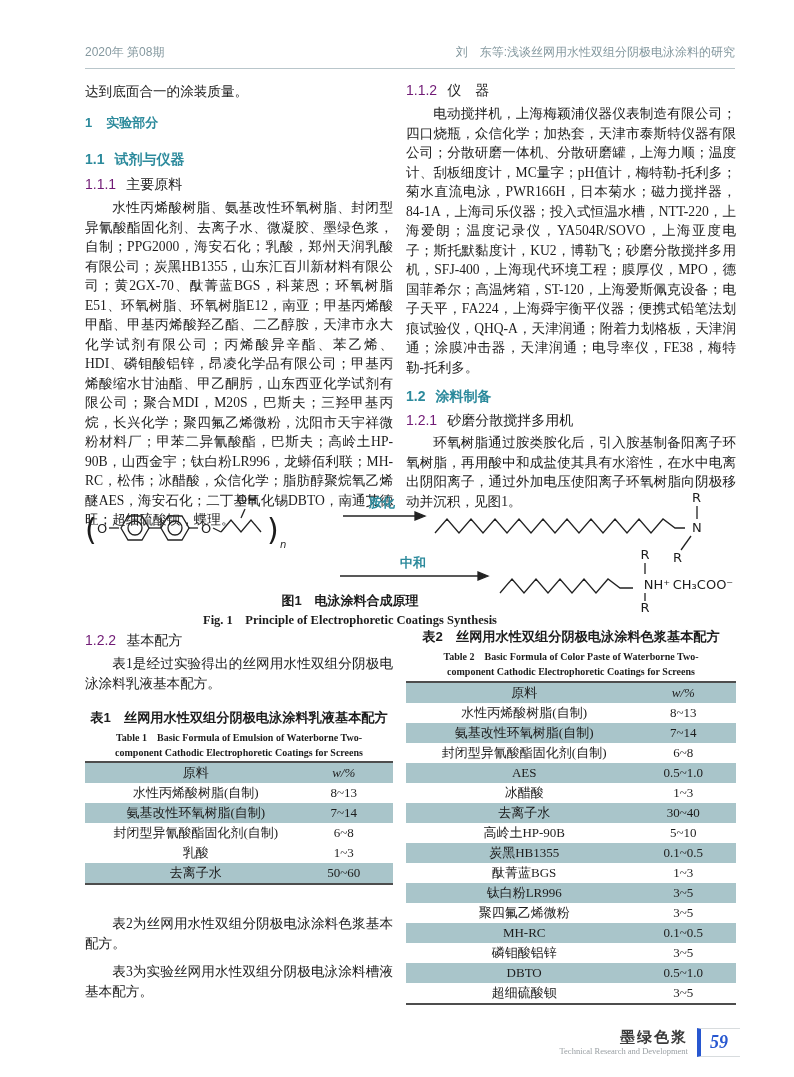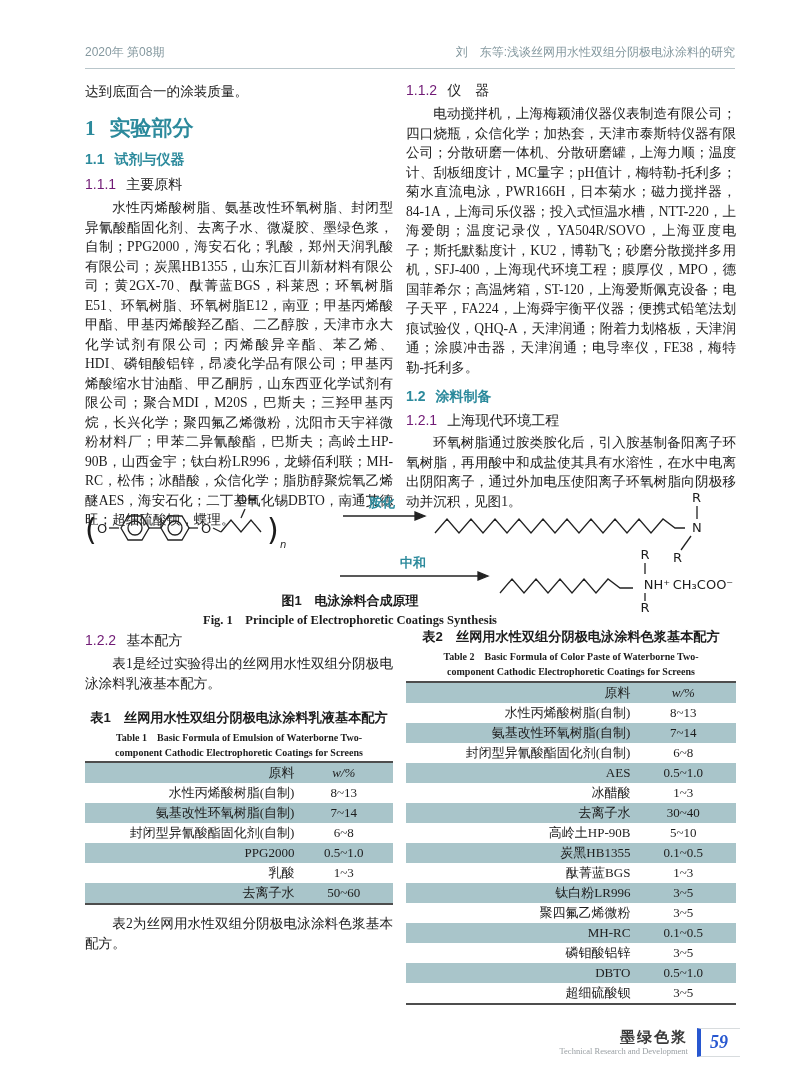--- a/index.html
+++ b/index.html
@@ -12,21 +12,21 @@
        font-family:"Liberation Sans","DejaVu Sans",sans-serif;
        font-size:12px;color:#84989f;padding-bottom:7px;border-bottom:1px solid #b9c6cb;}
 
   
   .para{font-size:13.6px;line-height:19.5px;text-align:justify;text-indent:2em;}
   .para.noindent{text-indent:0;}
   .colL{width:308px;}
   .colR{width:330px;}
 
   
-  .h1{font-family:Liberation Serif, serif;font-size:21px;font-weight:bold;color:#2c8a9c;}
+  .h1{font-family:Liberation Sans, sans-serif;font-size:13px;font-weight:bold;color:#2c8a9c;}
   .h1 .num{margin-right:14px;}
   .h2{font-family:"Liberation Sans","DejaVu Sans",sans-serif;font-size:14px;font-weight:bold;color:#2c8a9c;}
   .h2 .num{margin-right:10px;}
   .h3{font-family:"Liberation Sans","DejaVu Sans",sans-serif;font-size:14px;font-weight:500;color:#1c1c1c;}
   .h3 .num{color:#701a75;margin-right:10px;}
 
   
   .fig svg{display:block;}
   .fig text{font-family:"DejaVu Sans","Liberation Sans",sans-serif;font-size:13px;fill:#1c1c1c;}
   .fig text.big{font-size:30px;}
@@ -38,21 +38,21 @@
   .caps{text-align:center;}
   .cap-zh{font-family:"Liberation Sans","DejaVu Sans",sans-serif;font-size:13px;font-weight:bold;}
   .cap-en{font-size:12.5px;font-weight:bold;margin-top:2px;}
 
   
   .tbl-title-zh{font-family:"Liberation Sans","DejaVu Sans",sans-serif;font-size:13.2px;font-weight:bold;text-align:center;}
   .tbl-title-en{font-size:10px;font-weight:bold;text-align:center;line-height:1.5;margin-top:3px;}
   table.data{width:100%;border-collapse:collapse;border-top:2px solid #4d4d4d;border-bottom:2px solid #4d4d4d;
              font-size:13px;}
   table.data th,table.data td{height:20px;padding:0;font-weight:normal;}
-  table.data th:first-child,table.data td:first-child{padding-left:12px;text-align:right;width:68%;}
+  table.data th:first-child,table.data td:first-child{padding-left:12px;text-align:center;width:68%;}
   table.data th:last-child,table.data td:last-child{text-align:center;width:32%;}
   table.data .band{background:#a9c5ca;}
   .wpct{font-style:italic;}
 
   
   .footer{display:flex;align-items:center;}
   .footer-text{text-align:right;line-height:1.1;}
   .footer-zh{font-family:"Liberation Sans","DejaVu Sans",sans-serif;font-size:15px;font-weight:bold;color:#3a3a3a;letter-spacing:2px;}
   .footer-en{font-size:8.5px;color:#9aa0a4;margin-top:2px;}
   .page-num-box{margin-left:9px;border-left:4px solid #2757d0;border-top:1px solid #d8dcde;border-bottom:1px solid #d8dcde;
@@ -164,50 +164,47 @@
             <td>8~13</td>
           </tr>
           <tr class="band">
             <td>氨基改性环氧树脂(自制)</td>
             <td>7~14</td>
           </tr>
           <tr>
             <td>封闭型异氰酸酯固化剂(自制)</td>
             <td>6~8</td>
           </tr>
-          <tr class="band">
-            <td>PPG2000</td>
-            <td>0.5~1.0</td>
-          </tr>
           <tr>
             <td>乳酸</td>
             <td>1~3</td>
           </tr>
           <tr class="band">
             <td>去离子水</td>
             <td>50~60</td>
           </tr>
         </tbody>
     </table>
   </div>
 
   <div class="abs colL para" style="left:85px;top:914px;">表2为丝网用水性双组分阴极电泳涂料色浆基本配方。</div>
+  <div class="abs colL para" style="left:85px;top:962px;">表3为实验丝网用水性双组分阴极电泳涂料槽液基本配方。</div>
 
   <div class="abs h3" style="left:406px;top:82px;">
     <span class="num">1.1.2</span><span>仪　器</span>
   </div>
 
   <div class="abs colR para" style="left:406px;top:104px;">电动搅拌机，上海梅颖浦仪器仪表制造有限公司；四口烧瓶，众信化学；加热套，天津市泰斯特仪器有限公司；分散研磨一体机、分散研磨罐，上海力顺；温度计、刮板细度计，MC量字；pH值计，梅特勒-托利多；菊水直流电泳，PWR166H，日本菊水；磁力搅拌器，84-1A，上海司乐仪器；投入式恒温水槽，NTT-220，上海爱朗；温度记录仪，YA504R/SOVO，上海亚度电子；斯托默黏度计，KU2，博勒飞；砂磨分散搅拌多用机，SFJ-400，上海现代环境工程；膜厚仪，MPO，德国菲希尔；高温烤箱，ST-120，上海爱斯佩克设备；电子天平，FA224，上海舜宇衡平仪器；便携式铅笔法划痕试验仪，QHQ-A，天津润通；附着力划格板，天津润通；涂膜冲击器，天津润通；电导率仪，FE38，梅特勒-托利多。</div>
 
   <div class="abs h2" style="left:406px;top:388px;">
     <span class="num">1.2</span><span>涂料制备</span>
   </div>
 
   <div class="abs h3" style="left:406px;top:412px;">
-    <span class="num">1.2.1</span><span>上海现代环境工程</span>
+    <span class="num">1.2.1</span><span>砂磨分散搅拌多用机</span>
   </div>
 
   <div class="abs colR para" style="left:406px;top:433px;">环氧树脂通过胺类胺化后，引入胺基制备阳离子环氧树脂，再用酸中和成盐使其具有水溶性，在水中电离出阴阳离子，通过外加电压使阳离子环氧树脂向阴极移动并沉积，见图1。</div>
 
   <div class="abs colR" style="left:406px;top:628px;">
     <div class="tbl-title-zh">表2　丝网用水性双组分阴极电泳涂料色浆基本配方</div>
     <div class="tbl-title-en">
       <div>Table 2　Basic Formula of Color Paste of Waterborne Two-</div>
       <div>component Cathodic Electrophoretic Coatings for Screens</div>
     </div>

